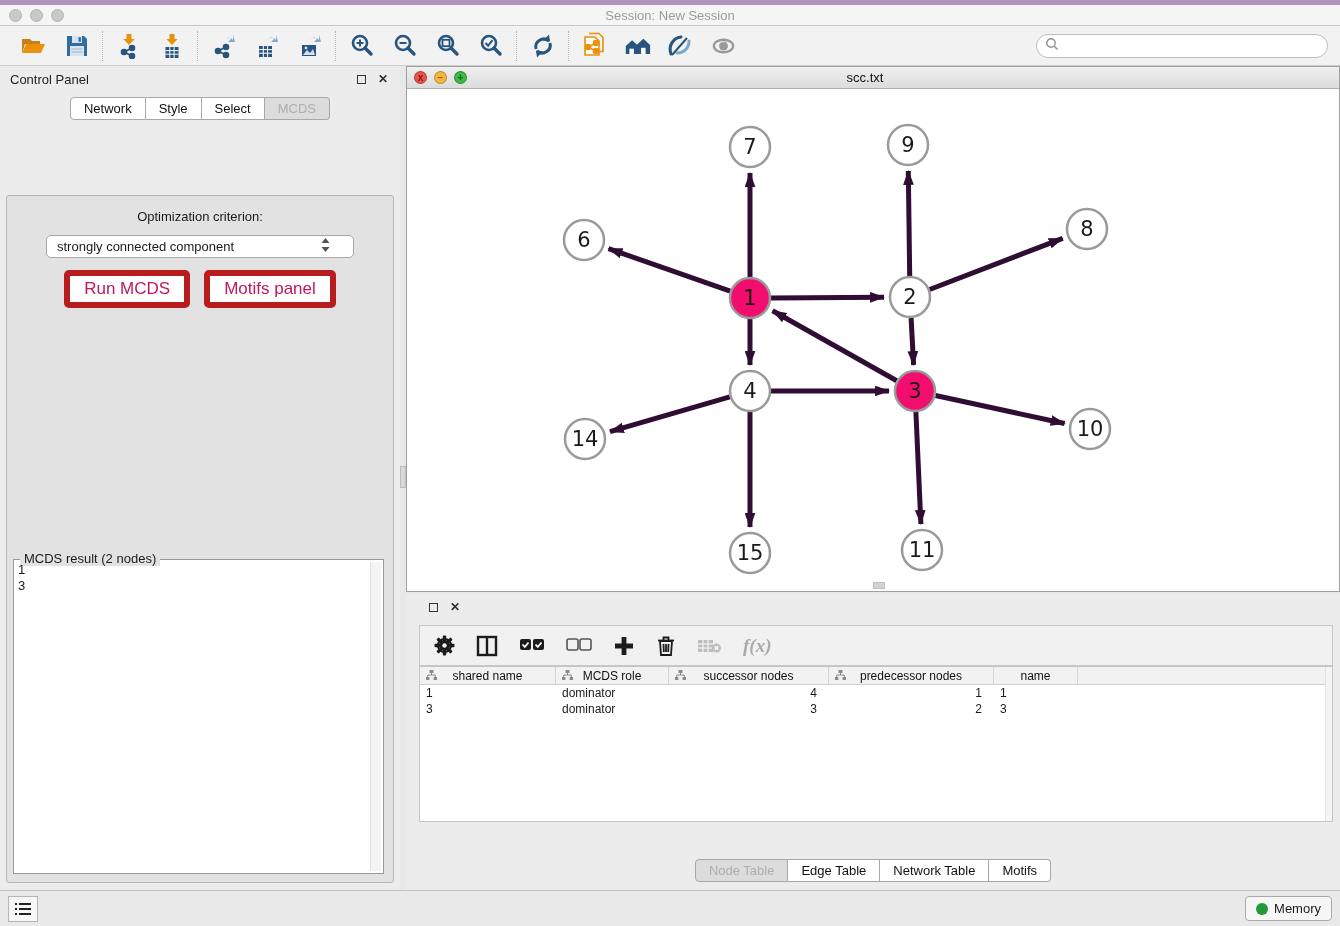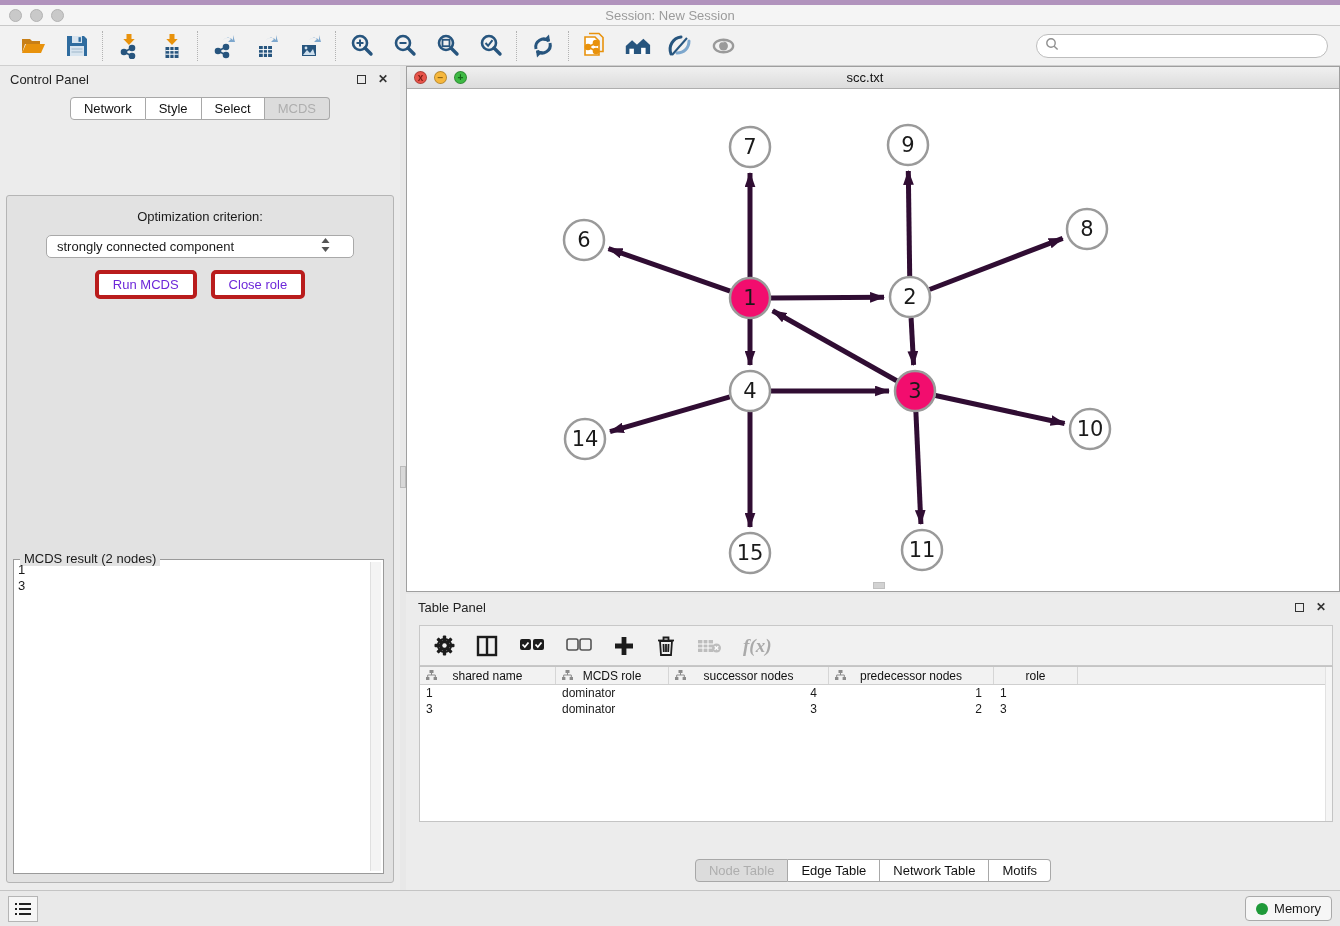--- a/index.html
+++ b/index.html
@@ -34,21 +34,21 @@
   .tabs-row { display:flex; justify-content:center; position:relative; z-index:2; margin-top:5px; }
   .tab { background:#fff; border:1px solid #a8a8a8; border-left:none; padding:3px 13px; font-size:13px; color:#111; }
   .tab:first-child { border-left:1px solid #a8a8a8; border-radius:4px 0 0 4px; }
   .tab:last-child { border-radius:0 4px 4px 0; }
   .tab.selected { background:#dcdcdc; color:#aeaeae; }
   .cp-content { position:absolute; top:129px; left:6px; right:6px; bottom:7px; background:#e2e2e2; border:1px solid #b5b5b5; border-radius:3px; }
   .opt-label { text-align:center; margin-top:13px; font-size:13px; }
   .dropdown { margin:11px auto 0; width:308px; height:23px; background:#fff; border:1px solid #a9a9a9; border-radius:5px; display:flex; align-items:center; padding:0 22px 0 10px; font-size:13px; }
   .dropdown .dd-text { flex:1; }
   .btn-row { display:flex; justify-content:center; gap:14px; margin-top:12px; }
-  .btn { background:#fff; border:4px solid #b91c1c; border-radius:5px; padding:3px 14px; font-size:13px; color:#6d28d9; }
+  .btn { background:#fff; border:6px solid #b91c1c; border-radius:5px; padding:3px 14px; font-size:17px; color:#be185d; }
   .result-box { position:absolute; top:363px; left:6px; right:9px; bottom:8px; border:1px solid #9a9a9a; background:#fff; }
   .result-legend { position:absolute; top:-9px; left:6px; background:#e2e2e2; padding:0 4px; font-size:13px; }
   .result-list { position:absolute; inset:2px 14px 2px 4px; font-size:13px; line-height:16px; overflow:hidden; }
   .result-scroll { position:absolute; top:2px; bottom:2px; right:2px; width:11px; background:#f4f4f4; border-left:1px solid #e0e0e0; }
 
   
   .v-splitter { width:6px; background:#e8e8e8; position:relative; }
   .v-handle { position:absolute; top:400px; left:0; width:6px; height:22px; background:#d8d8d8; border:1px solid #bbb; }
 
   .right-col { flex:1; display:flex; flex-direction:column; }
@@ -312,21 +312,21 @@
           <span class="dd-text">strongly connected component</span>
           <span>
             <svg width="11" height="16" viewBox="0 0 11 16">
                 <path d="M5.5 1 L9.5 6 H1.5 Z" fill="#555"></path>
                 <path d="M5.5 15 L1.5 10 H9.5 Z" fill="#555"></path>
               </svg>
           </span>
         </div>
         <div class="btn-row">
           <button class="btn">Run MCDS</button>
-          <button class="btn">Close role</button>
+          <button class="btn">Motifs panel</button>
         </div>
         <div class="result-box">
           <span class="result-legend">MCDS result (2 nodes)</span>
           <div class="result-list" id="result-list">
               <div>1</div>
               <div>3</div>
             </div>
           <div class="result-scroll"></div>
         </div>
       </div>
@@ -417,21 +417,20 @@
               </g>
             </svg>
           <div class="canvas-handle"></div>
         </div>
       </div>
 
       <div class="h-splitter"></div>
 
       <div class="table-panel">
         <div class="tp-header">
-          <span class="ph-title">Table Panel</span>
           <span class="ph-btn">
               <span class="float-glyph"></span>
             </span>
           <span class="ph-btn">✕</span>
         </div>
         <div class="tp-toolbar" id="tp-toolbar">
             <span class="tp-icon">
               <svg width="21" height="21" viewBox="0 0 21 21">
                 <g fill="#1c1c1c">
                   <circle cx="10.5" cy="10.5" r="5.4"></circle>
@@ -552,21 +551,21 @@
                     <rect x="0" y="7" width="3.4" height="3"></rect>
                     <rect x="7.6" y="7" width="3.4" height="3"></rect>
                   </g>
                   <g stroke="#8a8a8a" stroke-width="1" fill="none">
                     <path d="M5.5 3 v2 M1.7 7 v-2 h7.6 v2"></path>
                   </g>
                 </svg>
                 <span>predecessor nodes</span>
               </div>
               <div class="th" style="width: 84px;">
-                <span>role</span>
+                <span>name</span>
               </div>
             </div>
           <div id="tbl-body">
               <div class="tbl-row">
                 <div class="td" style="width: 136px;">1</div>
                 <div class="td" style="width: 113px;">dominator</div>
                 <div class="td right" style="width: 160px;">4</div>
                 <div class="td right" style="width: 165px;">1</div>
                 <div class="td" style="width: 84px;">1</div>
               </div>

